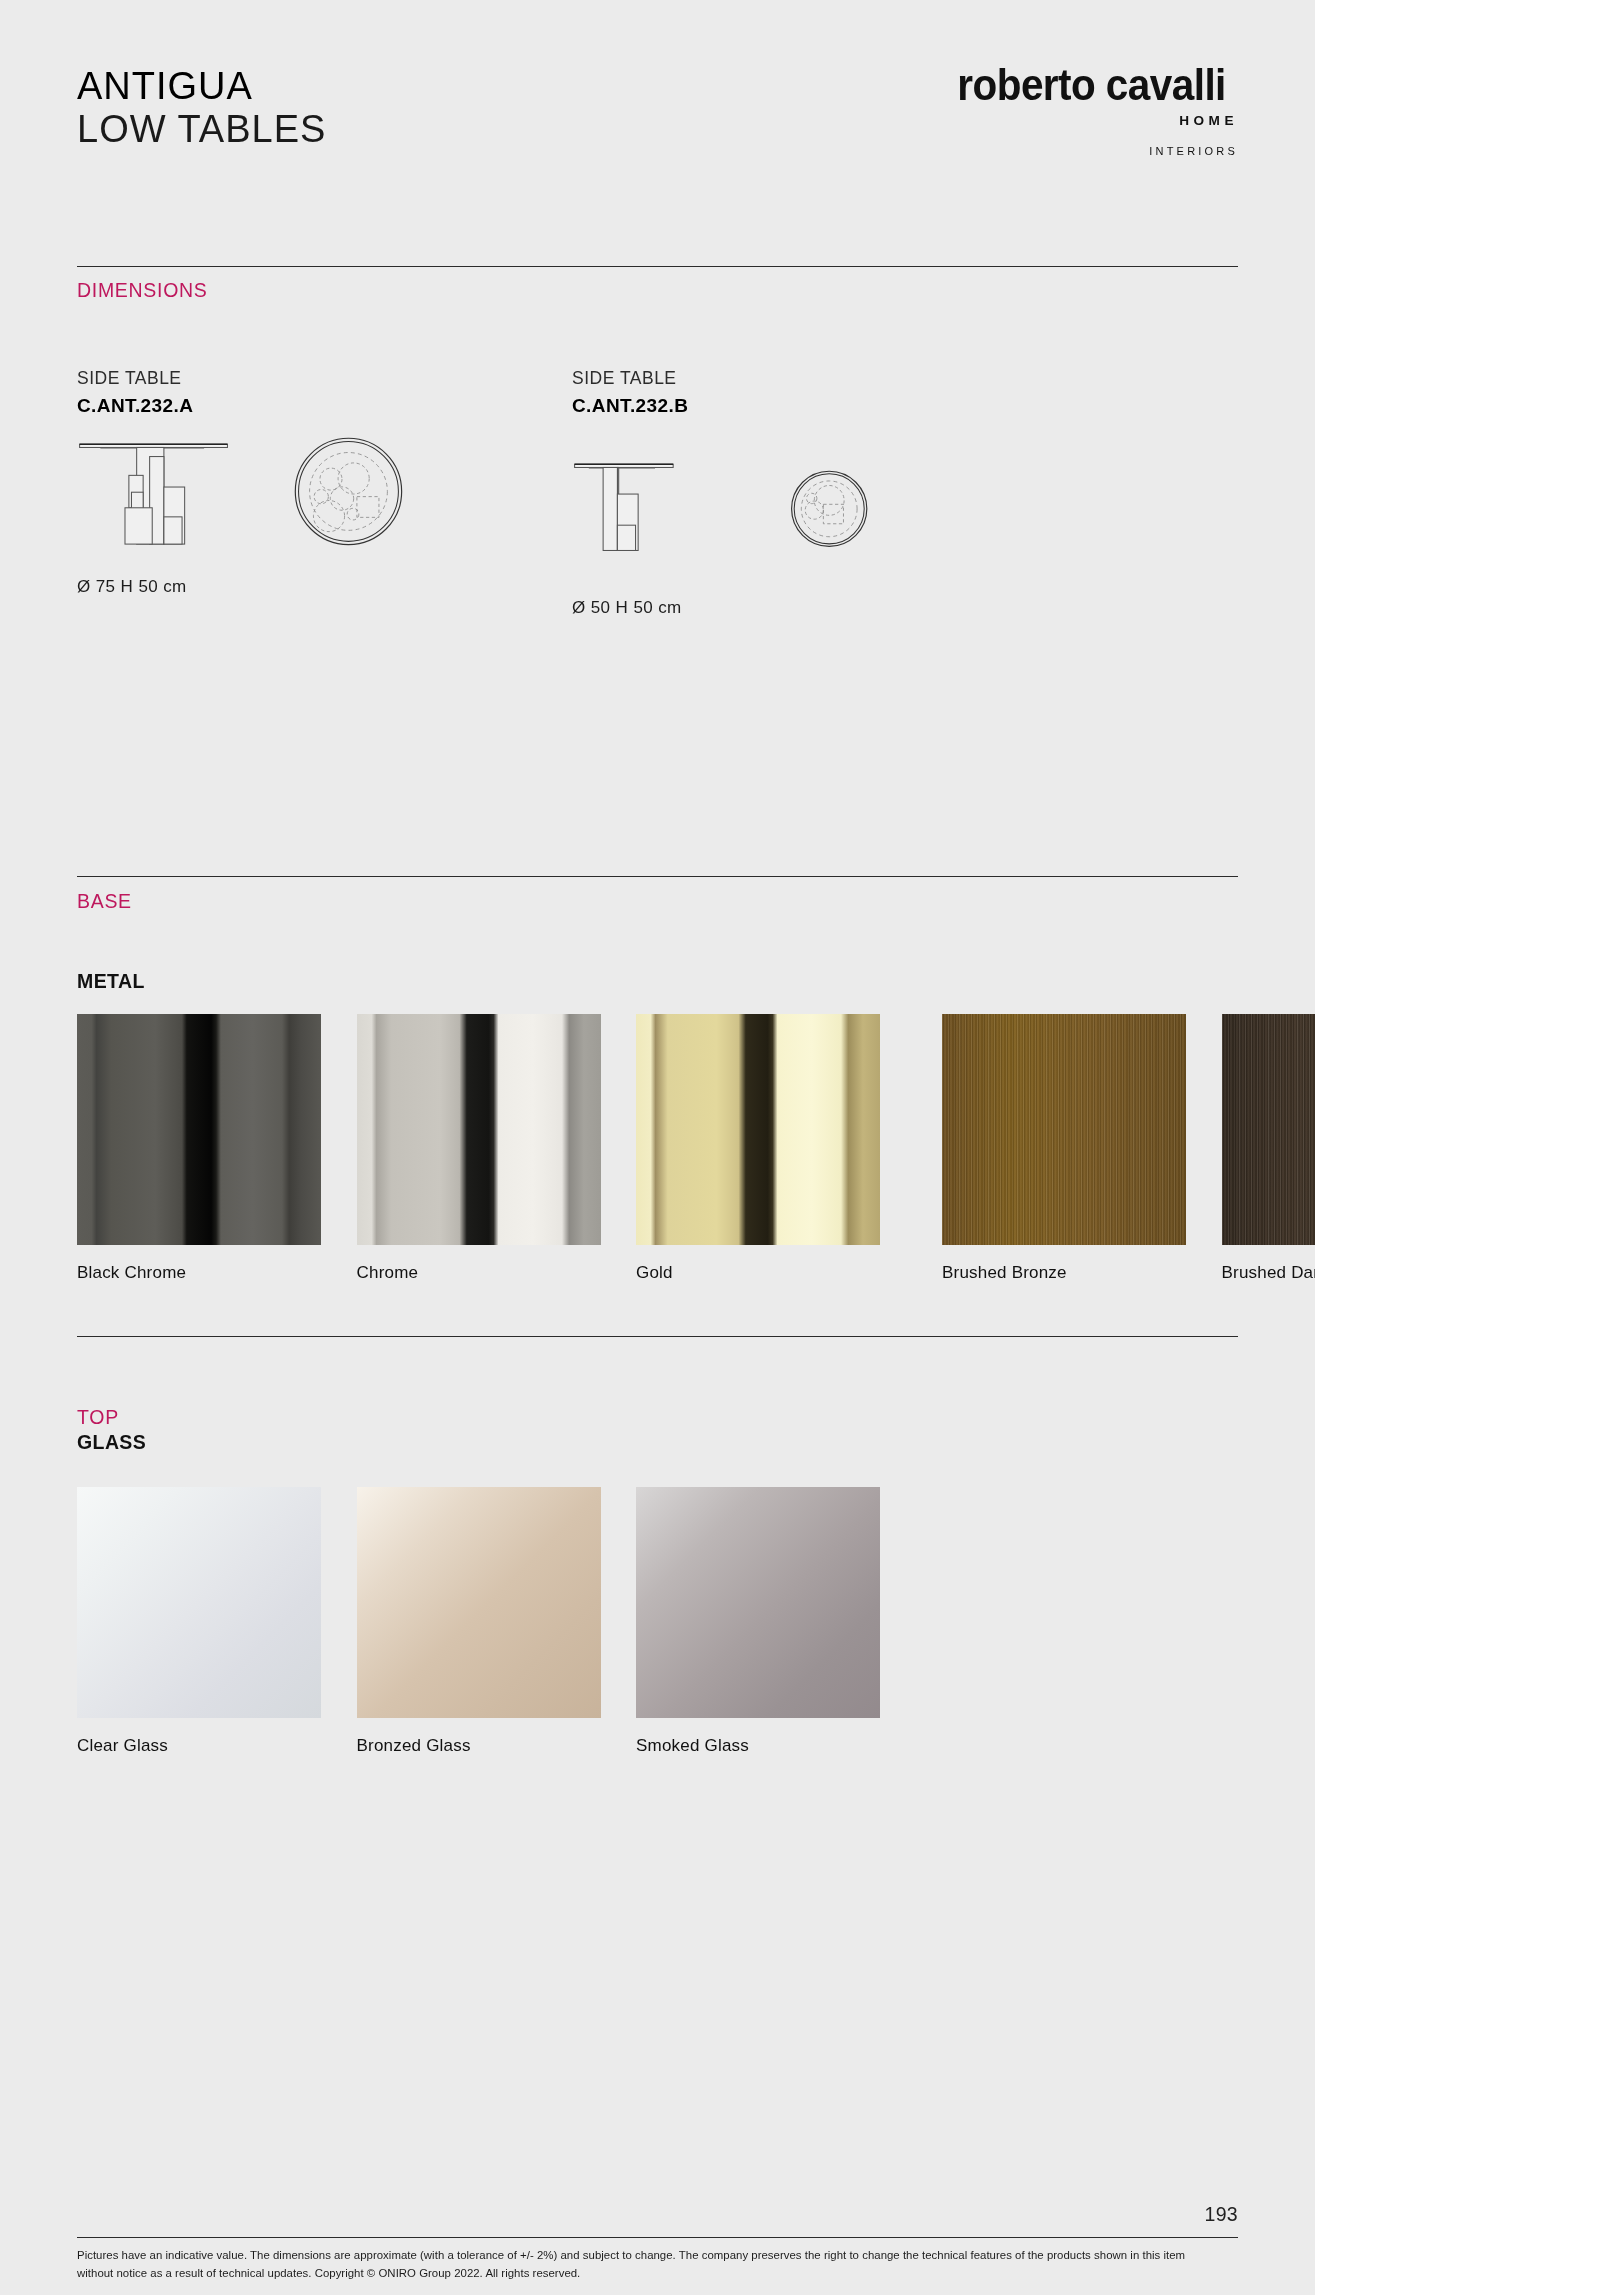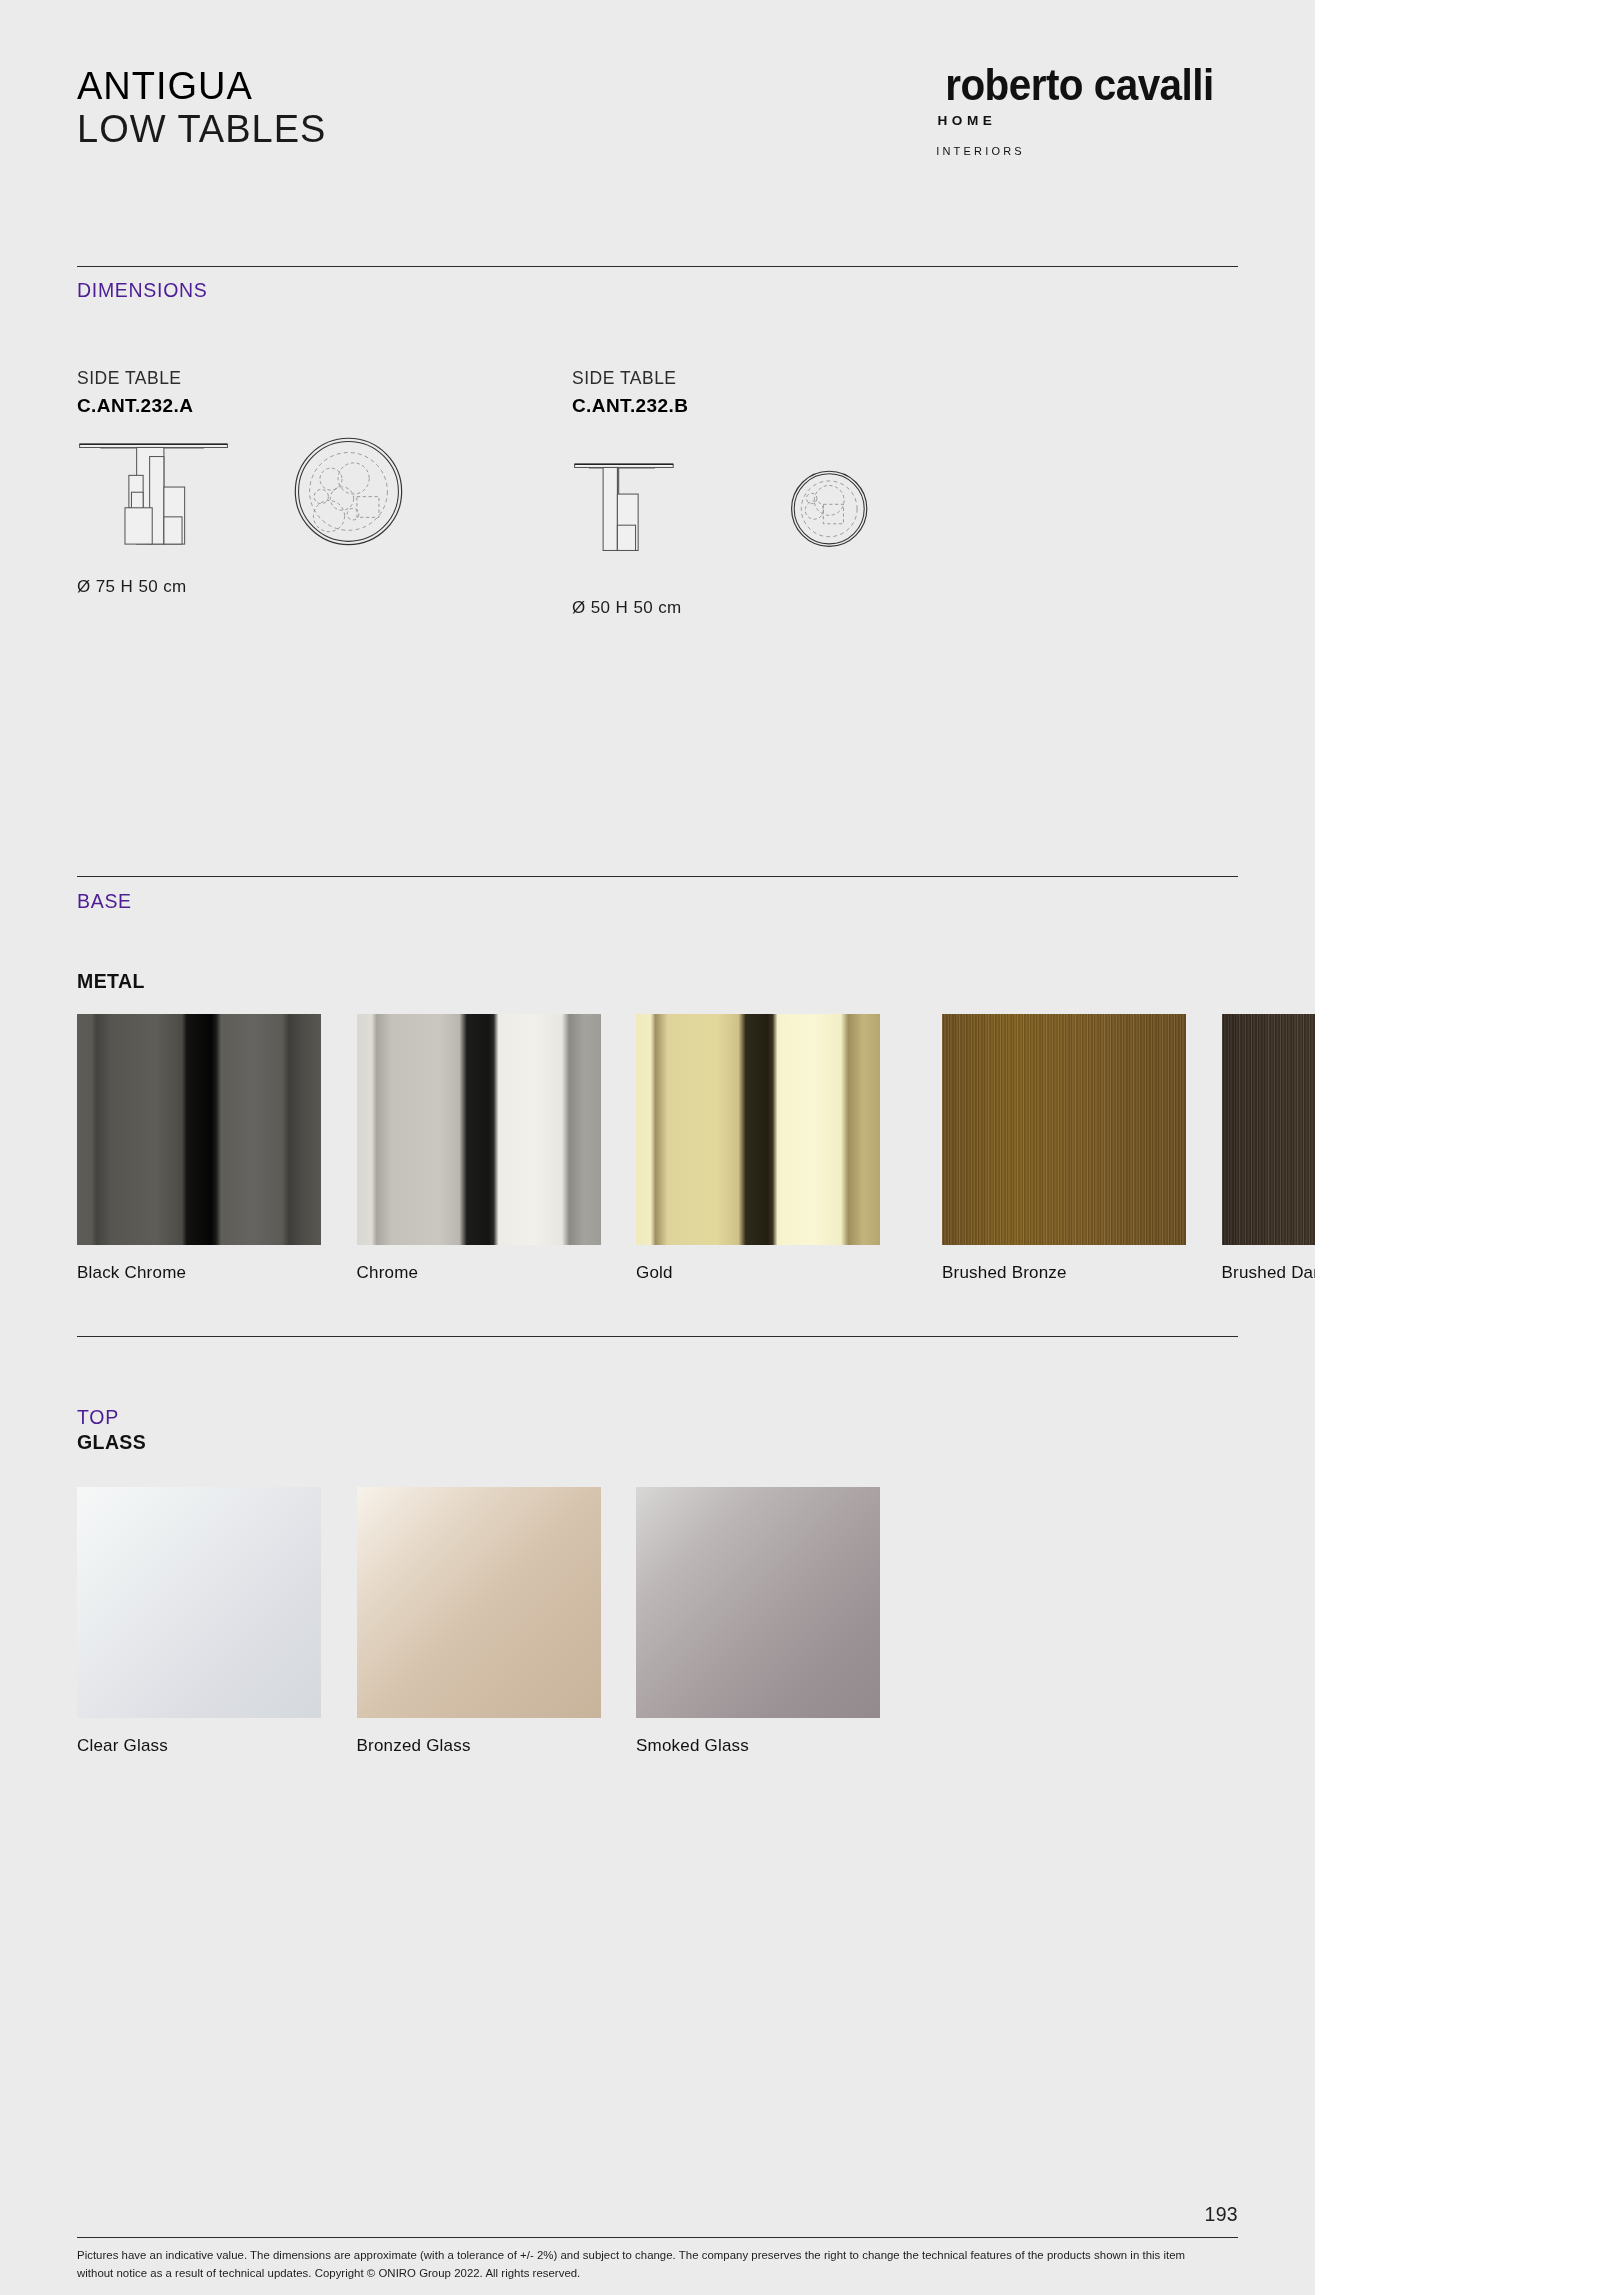--- a/index.html
+++ b/index.html
@@ -47,21 +47,21 @@
     color: #1a1a1a;
     font-weight: 300;
     line-height: 43px;
     white-space: nowrap;
   }
   .brand {
     position: absolute;
     right: 0;
     top: -6.5px;
     width: 305px;
-    text-align: left;
+    text-align: right;
   }
   .brand-name {
     font-size: 44px;
     font-weight: 700;
     letter-spacing: -0.6px;
     color: #111;
     line-height: 51px;
     transform: scaleX(0.92);
     white-space: nowrap;
   }
@@ -88,21 +88,21 @@
     left: 77px;
     right: 77px;
     height: 0;
     border-top: 1px solid #2b2b2b;
   }
   .section-heading {
     position: absolute;
     left: 77px;
     font-size: 19.5px;
     letter-spacing: 0.7px;
-    color: #4c1d95;
+    color: #be185d;
     font-weight: 400;
   }
   .sub-heading {
     position: absolute;
     left: 77px;
     font-size: 19.5px;
     letter-spacing: 0.4px;
     color: #111;
     font-weight: 700;
   }

